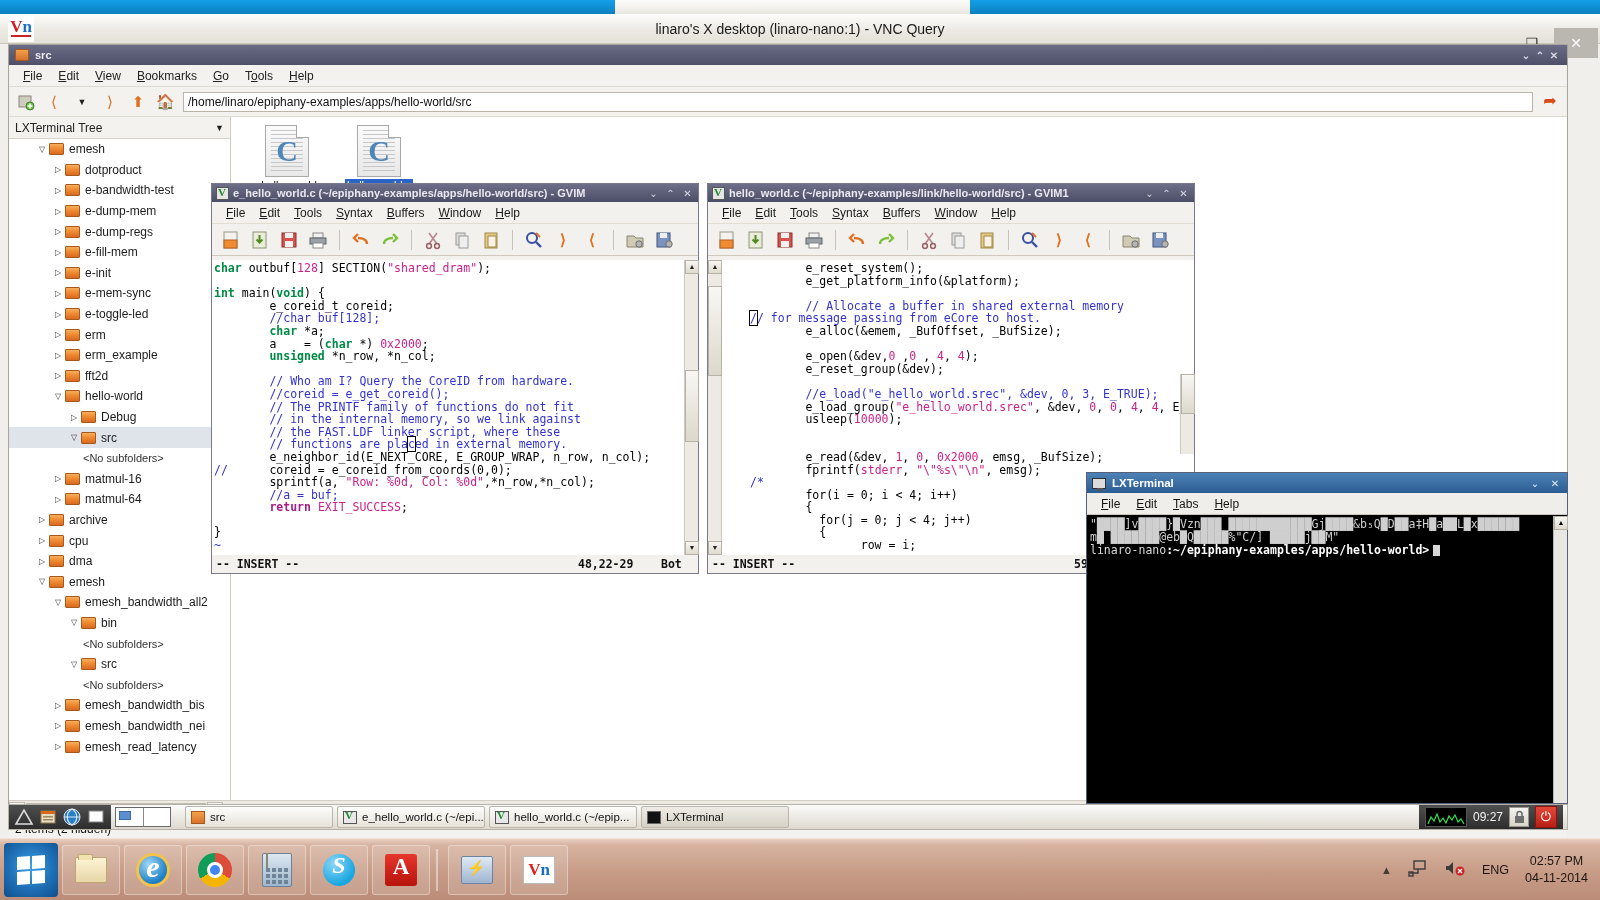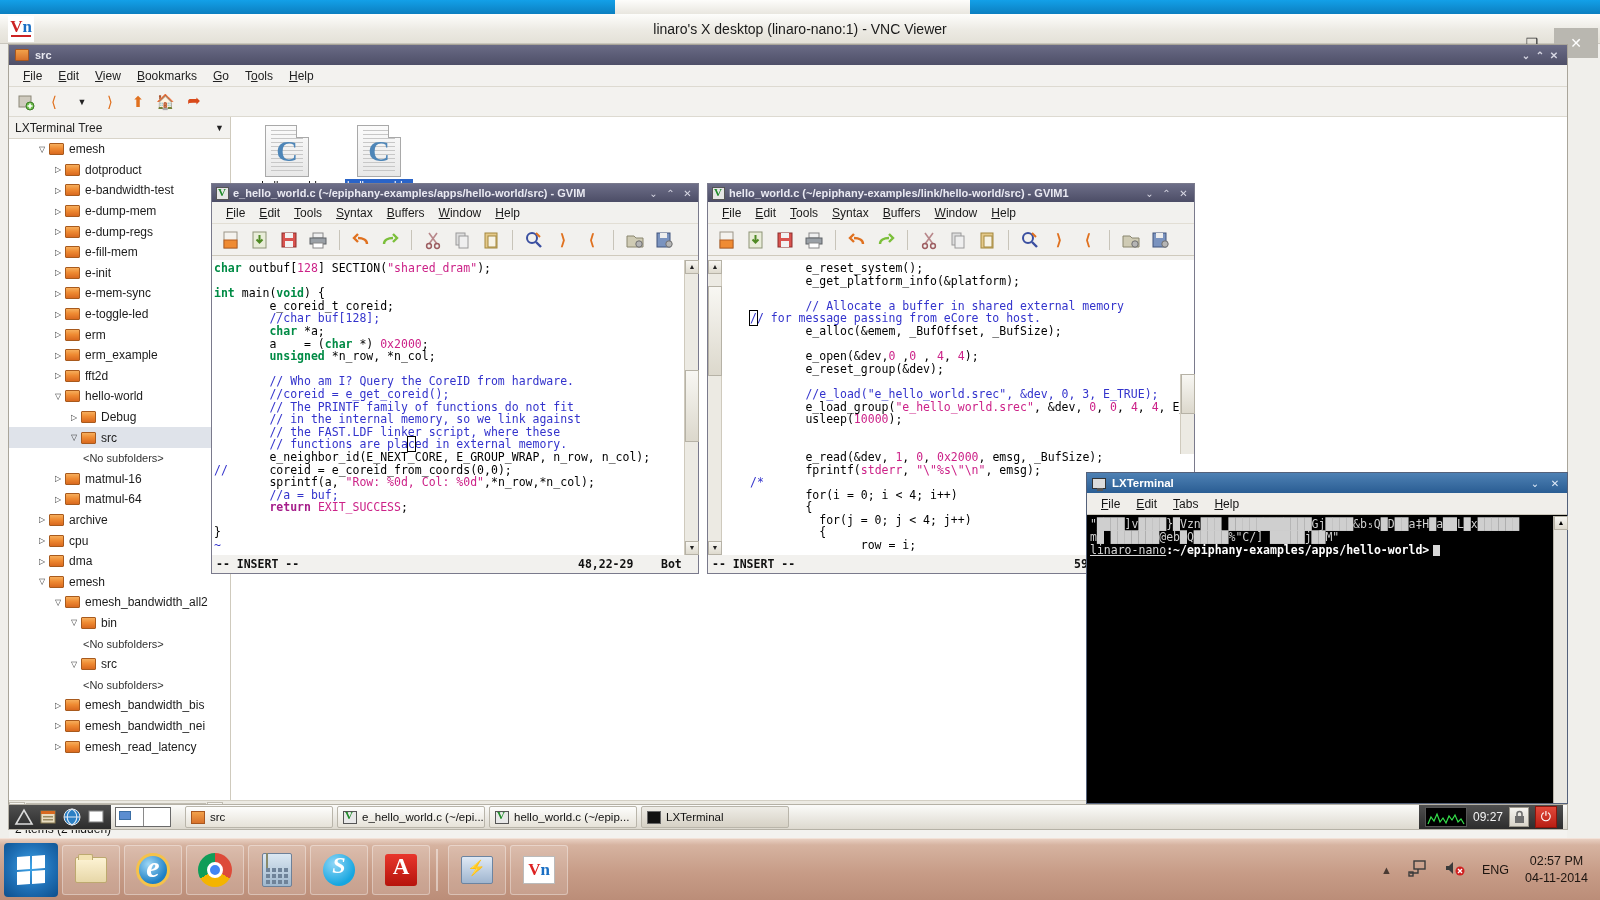--- a/index.html
+++ b/index.html
@@ -211,21 +211,21 @@
   #lx-title .mon::after{content:"";position:absolute;left:4px;bottom:-3px;width:6px;height:3px;background:#555;}
   #lx-title .sp { flex:1; }
   #lx-title .b { width: 14px; text-align:center; font-size: 10px; color:#e4eefa; font-weight: normal;}
   #lx-menu { height: 22px; background:#f0eeea; display:flex; align-items:center;
              padding-left: 14px; gap: 16px; font-size: 12px; color:#151515;
              border-bottom:1px solid #c9c5ba;}
   #lx-body { position:absolute; left:0; right:0; top: 43px; bottom: 0; background:#000;
              font-family:"DejaVu Sans Mono", monospace; font-size: 11.5px; line-height: 13px;
              color:#d8d8d8; padding: 2px 3px; overflow:hidden; }
   .lx-garb { color: #cfcfcf; white-space: nowrap; }
-  .lx-prompt .host { color:#d9d9d9; text-decoration: underline; }
+  .lx-prompt .host { color:#d9d9d9; }
   .lx-prompt .path { color:#ffffff; font-weight: bold; }
   .lx-caret { display:inline-block; width: 7px; height: 11px; background:#d8d8d8;
               vertical-align:-2px; margin-left:4px;}
   #lx-scroll { position:absolute; right:0; top:43px; bottom:0; width: 14px; background:#e9e7e1;
                border-left:1px solid #b9b5aa;}
   #lx-scroll .a { width:14px;height:14px;background:linear-gradient(to bottom,#f7f6f2,#dedace);
                   border:1px solid #b6b2a6;font-size:7px;text-align:center;line-height:12px;}
 
   
   #lxpanel {
@@ -328,21 +328,21 @@
 
 <div id="vnc-window">
   <div id="vnc-top-strip">
       <div class="hole"></div>
     </div>
   <div id="vnc-titlebar">
     <div id="vnc-logo">
       <span>V</span><span class="n">n</span>
       <span class="ul"></span>
     </div>
-    <div id="vnc-title-text">linaro's X desktop (linaro-nano:1) - VNC Viewer</div>
+    <div id="vnc-title-text">linaro's X desktop (linaro-nano:1) - VNC Query</div>
     <div class="vnc-ctrl" id="vnc-min">—</div>
     <div class="vnc-ctrl" id="vnc-max">❑</div>
     <div class="vnc-ctrl" id="vnc-close">✕</div>
   </div>
 
   <div id="fm">
     <div id="fm-titlebar">
       <span class="tb-icon"></span>
       <span>src</span>
       <span class="tb-spacer"></span>
@@ -367,20 +367,21 @@
             <rect x="2" y="3" width="12" height="11" fill="#cfcbbf" stroke="#8c8878"></rect>
             <circle cx="13" cy="13" r="4" fill="#6cbf4a" stroke="#3e7c29"></circle>
             <path d="M13 10.5v5M10.5 13h5" stroke="#fff" stroke-width="1.6"></path>
           </svg>
       </span>
       <span class="tbicon">⟨</span>
       <span class="tbicon" style="color:#222;font-size:9px">▼</span>
       <span class="tbicon">⟩</span>
       <span class="tbicon">⬆</span>
       <span class="tbicon">🏠</span>
+      <input id="fm-path" value="/home/linaro/epiphany-examples/apps/hello-world/src" style="">
       <span id="fm-go">➦</span>
     </div>
 
     <div id="fm-body">
       <div id="fm-sidebar">
         <div id="fm-sidebar-head">
           <span>LXTerminal Tree</span>
           <span class="caret">▼</span>
         </div>
         <div id="tree">

